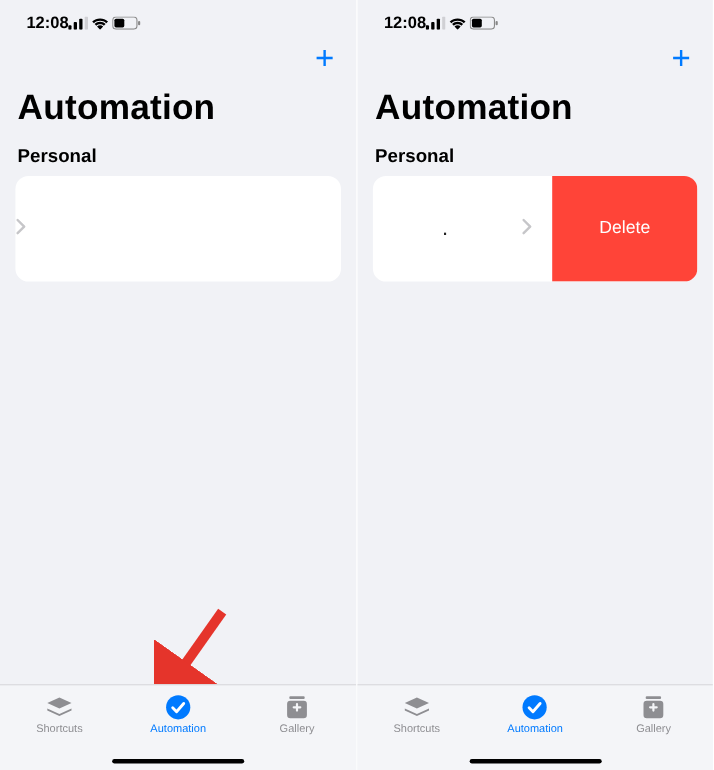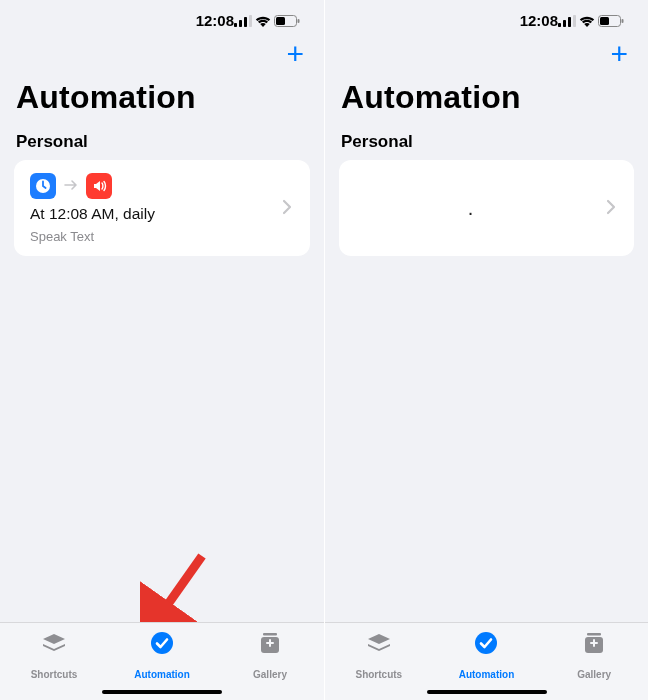--- a/index.html
+++ b/index.html
@@ -14,21 +14,21 @@
     .phone {
       width: 324px;
       height: 700px;
       background: #f1f2f6;
       position: relative;
       flex-shrink: 0;
     }
     .phone + .phone { border-left: 1px solid #fff; }
     .status-bar {
       display: flex;
-      justify-content: flex-end;
+      justify-content: flex-start;
       align-items: center;
       padding: 12px 24px 6px 24px;
       font-size: 15px;
       font-weight: 600;
       color: #000;
     }
     .status-right { display: flex; align-items: center; gap: 3px; }
     .top-actions {
       display: flex;
       justify-content: flex-end;
@@ -101,21 +101,21 @@
       bottom: 0; left: 0; right: 0;
       height: 78px;
       background: #f4f5f8;
       border-top: 1px solid #d8d8db;
       display: flex;
       justify-content: space-around;
       align-items: flex-start;
       padding-top: 8px;
     }
     .tab-item {
-      display: flex; flex-direction: column; align-items: center; gap: 14px; width: 90px; font-weight: bold;
+      display: flex; flex-direction: column; align-items: center; gap: 2px; width: 90px;
     }
     .tab-label { font-size: 10px; color: #8e8e92; }
     .tab-item.active .tab-label { color: #007aff; }
     .tab-icon { width: 26px; height: 24px; display:flex; align-items:center; justify-content:center; }
     .home-indicator {
       position: absolute;
       bottom: 6px; left: 50%; transform: translateX(-50%);
       width: 120px; height: 4px; background: #000; border-radius: 3px;
     }
     .arrow-pointer {
@@ -150,43 +150,20 @@
   <div class="top-actions">
     <span class="plus-icon">+</span>
   </div>
 
   <h1 class="page-title">Automation</h1>
   <h2 class="section-title">Personal</h2>
 
   <div class="card-wrap">
     <div class="card">
       <div class="card-row">
-        <div class="card-content">
-          <div class="icon-row">
-            <span class="icon-box icon-clock">
-              <svg width="16" height="16" viewBox="0 0 16 16">
-                  <circle cx="8" cy="8" r="7" fill="#fff"></circle>
-                  <path d="M8 3.5 V8 L10.6 10" stroke="#1d7dff" stroke-width="1.8" fill="none" stroke-linecap="round"></path>
-                </svg>
-            </span>
-            <span class="arrow-small">
-              <svg width="14" height="12" viewBox="0 0 14 12">
-                  <path d="M1 6 H11 M8 2 L12 6 L8 10" stroke="#c6c6c9" stroke-width="1.6" fill="none" stroke-linecap="round" stroke-linejoin="round"></path>
-                </svg>
-            </span>
-            <span class="icon-box icon-speak">
-              <svg width="16" height="16" viewBox="0 0 16 16">
-                  <path d="M3 6 H5 L9 3 V13 L5 10 H3 Z" fill="#fff"></path>
-                  <path d="M11 5 C12.2 6.5 12.2 9.5 11 11 M13 3.5 C15 6 15 10 13 12.5" stroke="#fff" stroke-width="1.4" fill="none" stroke-linecap="round"></path>
-                </svg>
-            </span>
-          </div>
-          <div class="auto-title">At 12:08 AM, daily</div>
-          <div class="auto-sub">Speak Text</div>
-        </div>
         <div class="chevron-cell">
           <svg width="10" height="16" viewBox="0 0 10 16">
               <path d="M2 2 L8 8 L2 14" stroke="#c6c6c9" stroke-width="2.2" fill="none" stroke-linecap="round" stroke-linejoin="round"></path>
             </svg>
         </div>
       </div>
     </div>
   </div>
 
   <svg class="arrow-pointer" style="left:140px; bottom:62px;" width="70" height="90" viewBox="0 0 70 90">
@@ -263,20 +240,23 @@
     <div class="card card-swiped">
       <div class="card-row">
         <div class="card-content" style="flex-direction:row; align-items:center;">
           <span class="dot">.</span>
         </div>
         <div class="chevron-cell">
           <svg width="10" height="16" viewBox="0 0 10 16">
               <path d="M2 2 L8 8 L2 14" stroke="#c6c6c9" stroke-width="2.2" fill="none" stroke-linecap="round" stroke-linejoin="round"></path>
             </svg>
         </div>
+        <div class="delete-action">
+          <span>Delete</span>
+        </div>
       </div>
     </div>
   </div>
 
   <div class="tab-bar">
     <div class="tab-item">
       <span class="tab-icon">
         <svg width="26" height="22" viewBox="0 0 26 22">
             <path d="M13 2 L24 7 L13 12 L2 7 Z" fill="#8e8e92"></path>
             <path d="M2 12 L13 17 L24 12 L24 14 L13 19 L2 14 Z" fill="#8e8e92"></path>

